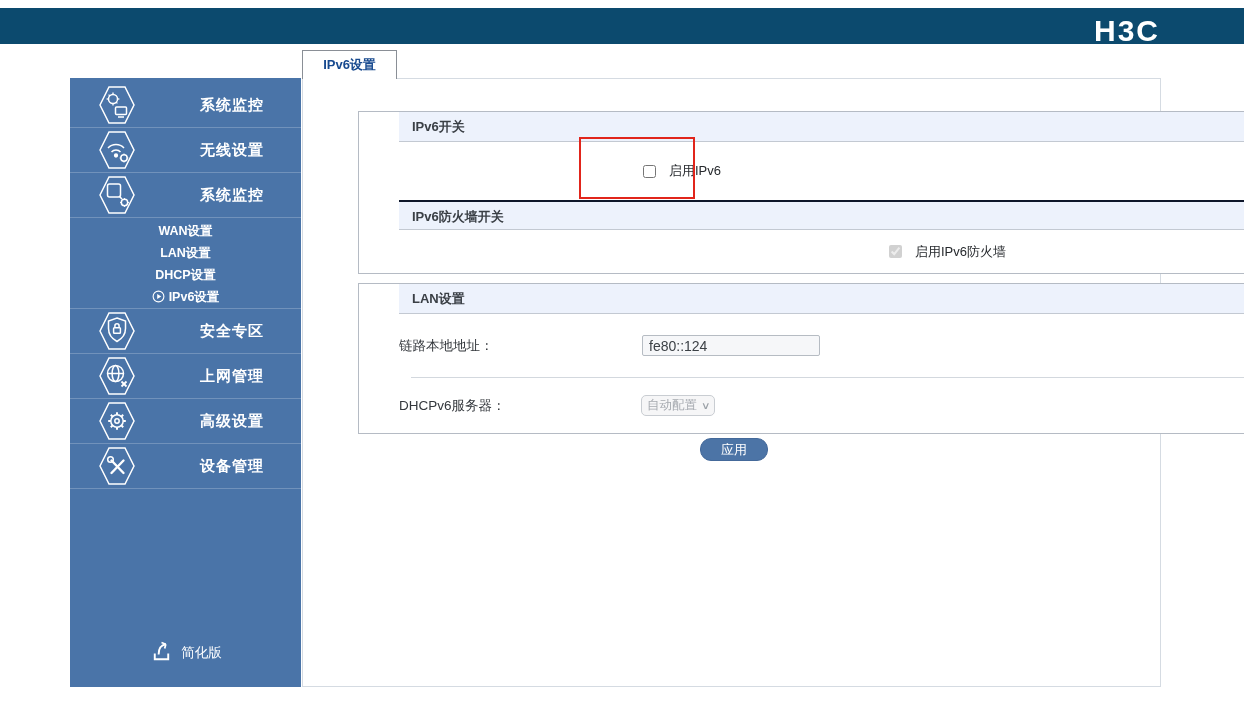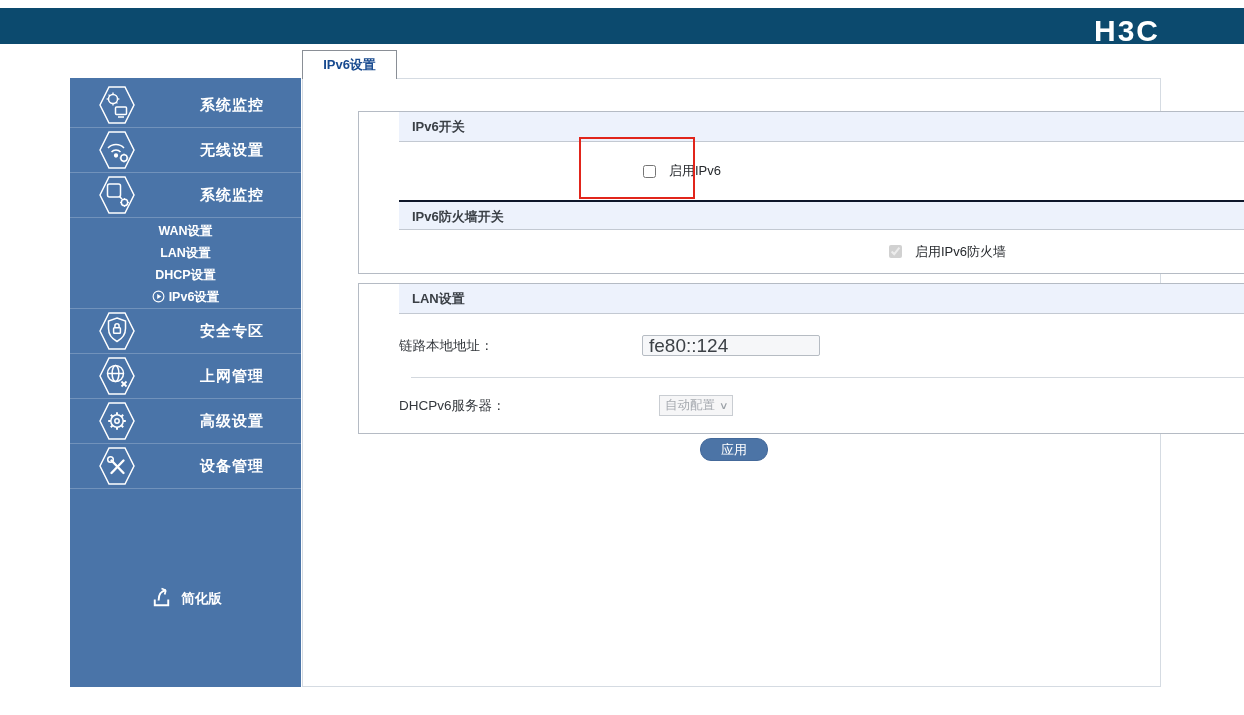--- a/index.html
+++ b/index.html
@@ -19,49 +19,49 @@
 
   
   .sidebar { position:absolute; left:70px; top:78px; width:231px; height:609px; background:#4a74a8; padding-top:5px; }
   .nav-item { height:45px; display:flex; align-items:center; padding-left:28px; gap:18px;
               border-bottom:1px solid rgba(255,255,255,.22); cursor:pointer; }
   .nav-label { color:#fff; font-size:15px; font-weight:700; letter-spacing:1px;margin-left:46px; }
   .hex-icon svg { display:block; }
   .submenu { padding:2px 0 0; border-bottom:1px solid rgba(255,255,255,.22); text-align:center; }
   .sub-item { height:22px; line-height:22px; color:#fff; font-size:12.5px; cursor:pointer;font-weight:bold; }
   .sub-item .play { display:inline-block; vertical-align:-2px; margin-right:4px; }
-  .simplified { position:absolute; left:0; top:498px; width:100%; height:45px; display:flex;
+  .simplified { position:absolute; left:0; top:552px; width:100%; height:45px; display:flex;
                 align-items:center; justify-content:center; gap:7px; color:#fff; font-size:13.5px;
-                font-weight:700; cursor:pointer; }
+                font-weight:400; cursor:pointer; }
 
   
   .panel { position:absolute; left:302px; top:78px; width:859px; height:609px; background:#fff;
            border:1px solid #d5dbe2; }
   .box { position:absolute; left:55px; width:900px; border:1px solid #b5bbc4; background:#fff;padding-left:40px; }
   .box1 { top:32px; }
   .box2 { top:204px; }
   .sec-header { background:#edf2fc; height:30px; line-height:29px; padding-left:13px; font-size:13px;
                 color:#3a3f45; font-weight:600; border-top:2px solid #0f172a; border-bottom:1px solid #c3c9d2; }
   .box .sec-header:first-child { border-top:none; }
   .cb-row1 { height:58px; display:flex; align-items:center; padding-left:244px; }
   .cb-row2 { height:43px; display:flex; align-items:center; padding-left:239px;justify-content:center; }
   .cb-wrap { display:flex; align-items:center; gap:13px; font-size:13px; color:#26292d; cursor:pointer; }
   .cb { width:13px; height:13px; }
   .red-annotation { position:absolute; left:276px; top:58px; width:116px; height:62px;
                     border:2px solid #e1251b; z-index:3; pointer-events:none; }
   .field-row1 { height:63px; display:flex; align-items:center; }
   .field-row2 { height:55px; display:flex; align-items:center; }
   .field-label { width:236px; text-align:left; padding-right:7px; font-size:13.5px; color:#34383d; }
   .text-input { margin-left:7px; width:178px; height:21px; border:1px solid #b6bcc3; background:#f6f7f9;
-                color:#3c4146; font-size:19px; padding:0 6px; border-radius:2px;
+                color:#3c4146; font-size:14px; padding:0 6px; border-radius:2px;
                 font-family:"Liberation Sans","DejaVu Sans",sans-serif; }
   .divider { border-top:1px solid #d3d8de; margin:0 12px; }
-  .select-box { margin-left:24px; width:74px; height:21px; border:1px solid #c9cdd2; background:#f6f6f7;
+  .select-box { margin-left:6px; width:74px; height:21px; border:1px solid #c9cdd2; background:#f6f6f7;
                 color:#a6aab0; font-size:12.5px; display:inline-flex; align-items:center;
-                justify-content:space-between; padding:0 5px; border-radius:0; cursor:default; }
+                justify-content:space-between; padding:0 5px; border-radius:5px; cursor:default; }
   .chevron { color:#9aa0a6; font-size:10px; transform:scaleX(1.3); }
   .apply-btn { position:absolute; left:397px; top:359px; width:68px; height:23px; background:#4c74a6;
                color:#fff; font-size:13px; border:1px solid #44699a; border-radius:11px; cursor:pointer;
                font-family:"Liberation Sans","DejaVu Sans",sans-serif; }
 </style>
 </head>
 <body>
 
 <div class="page">
 

